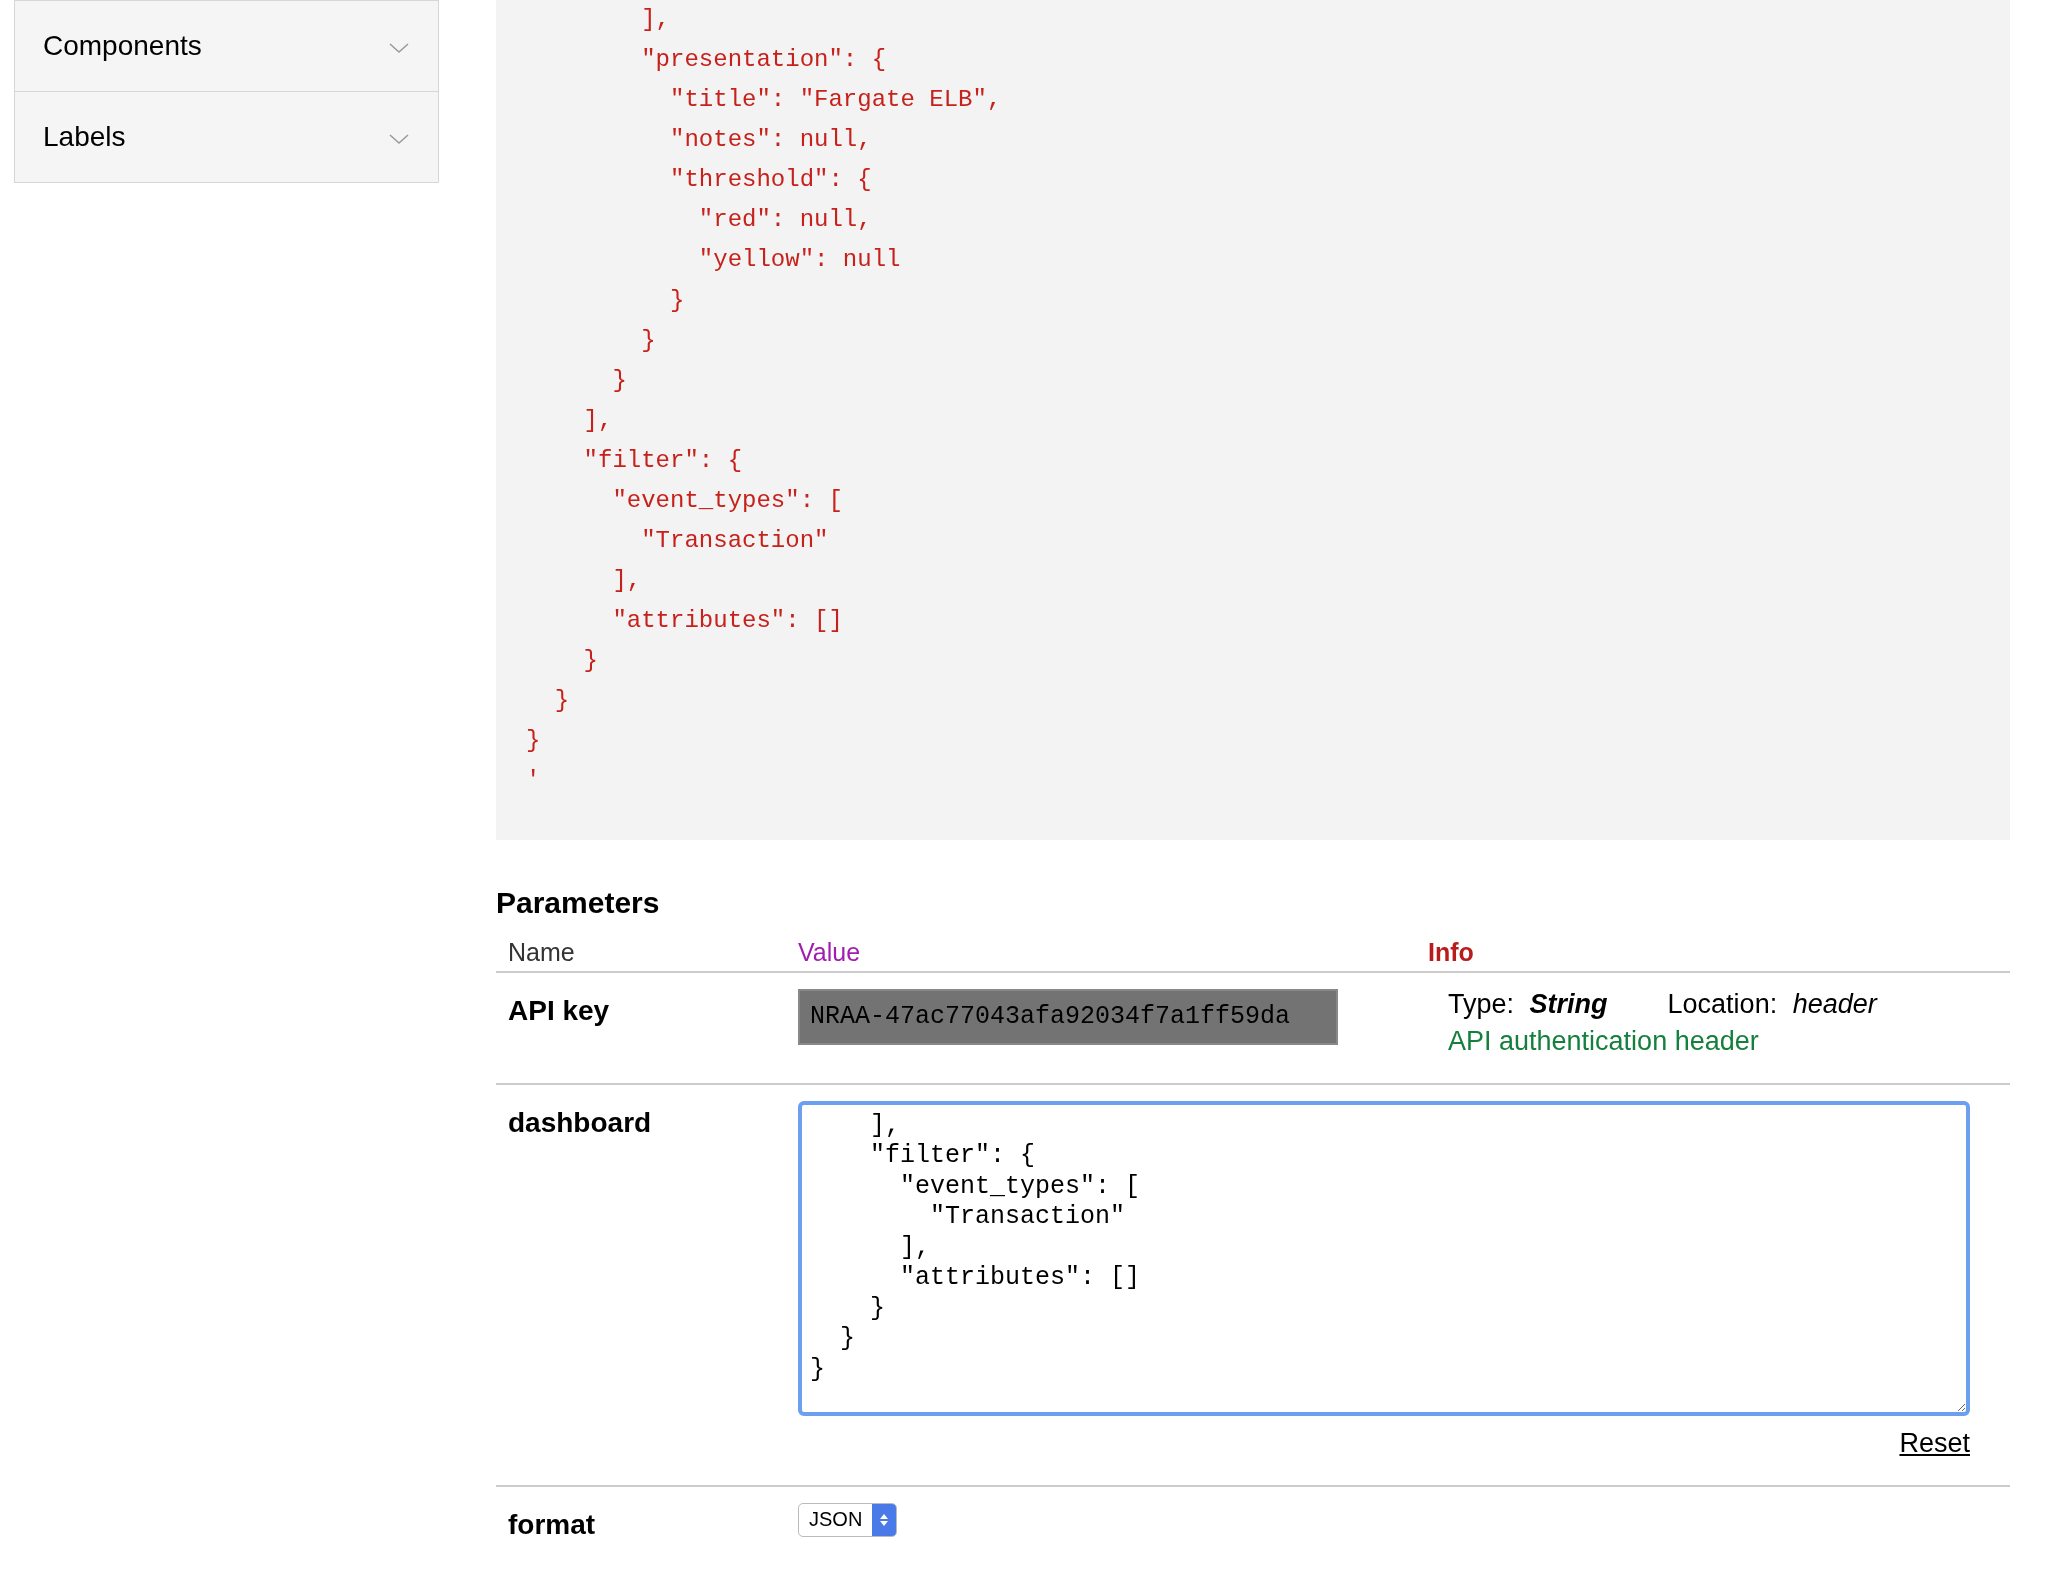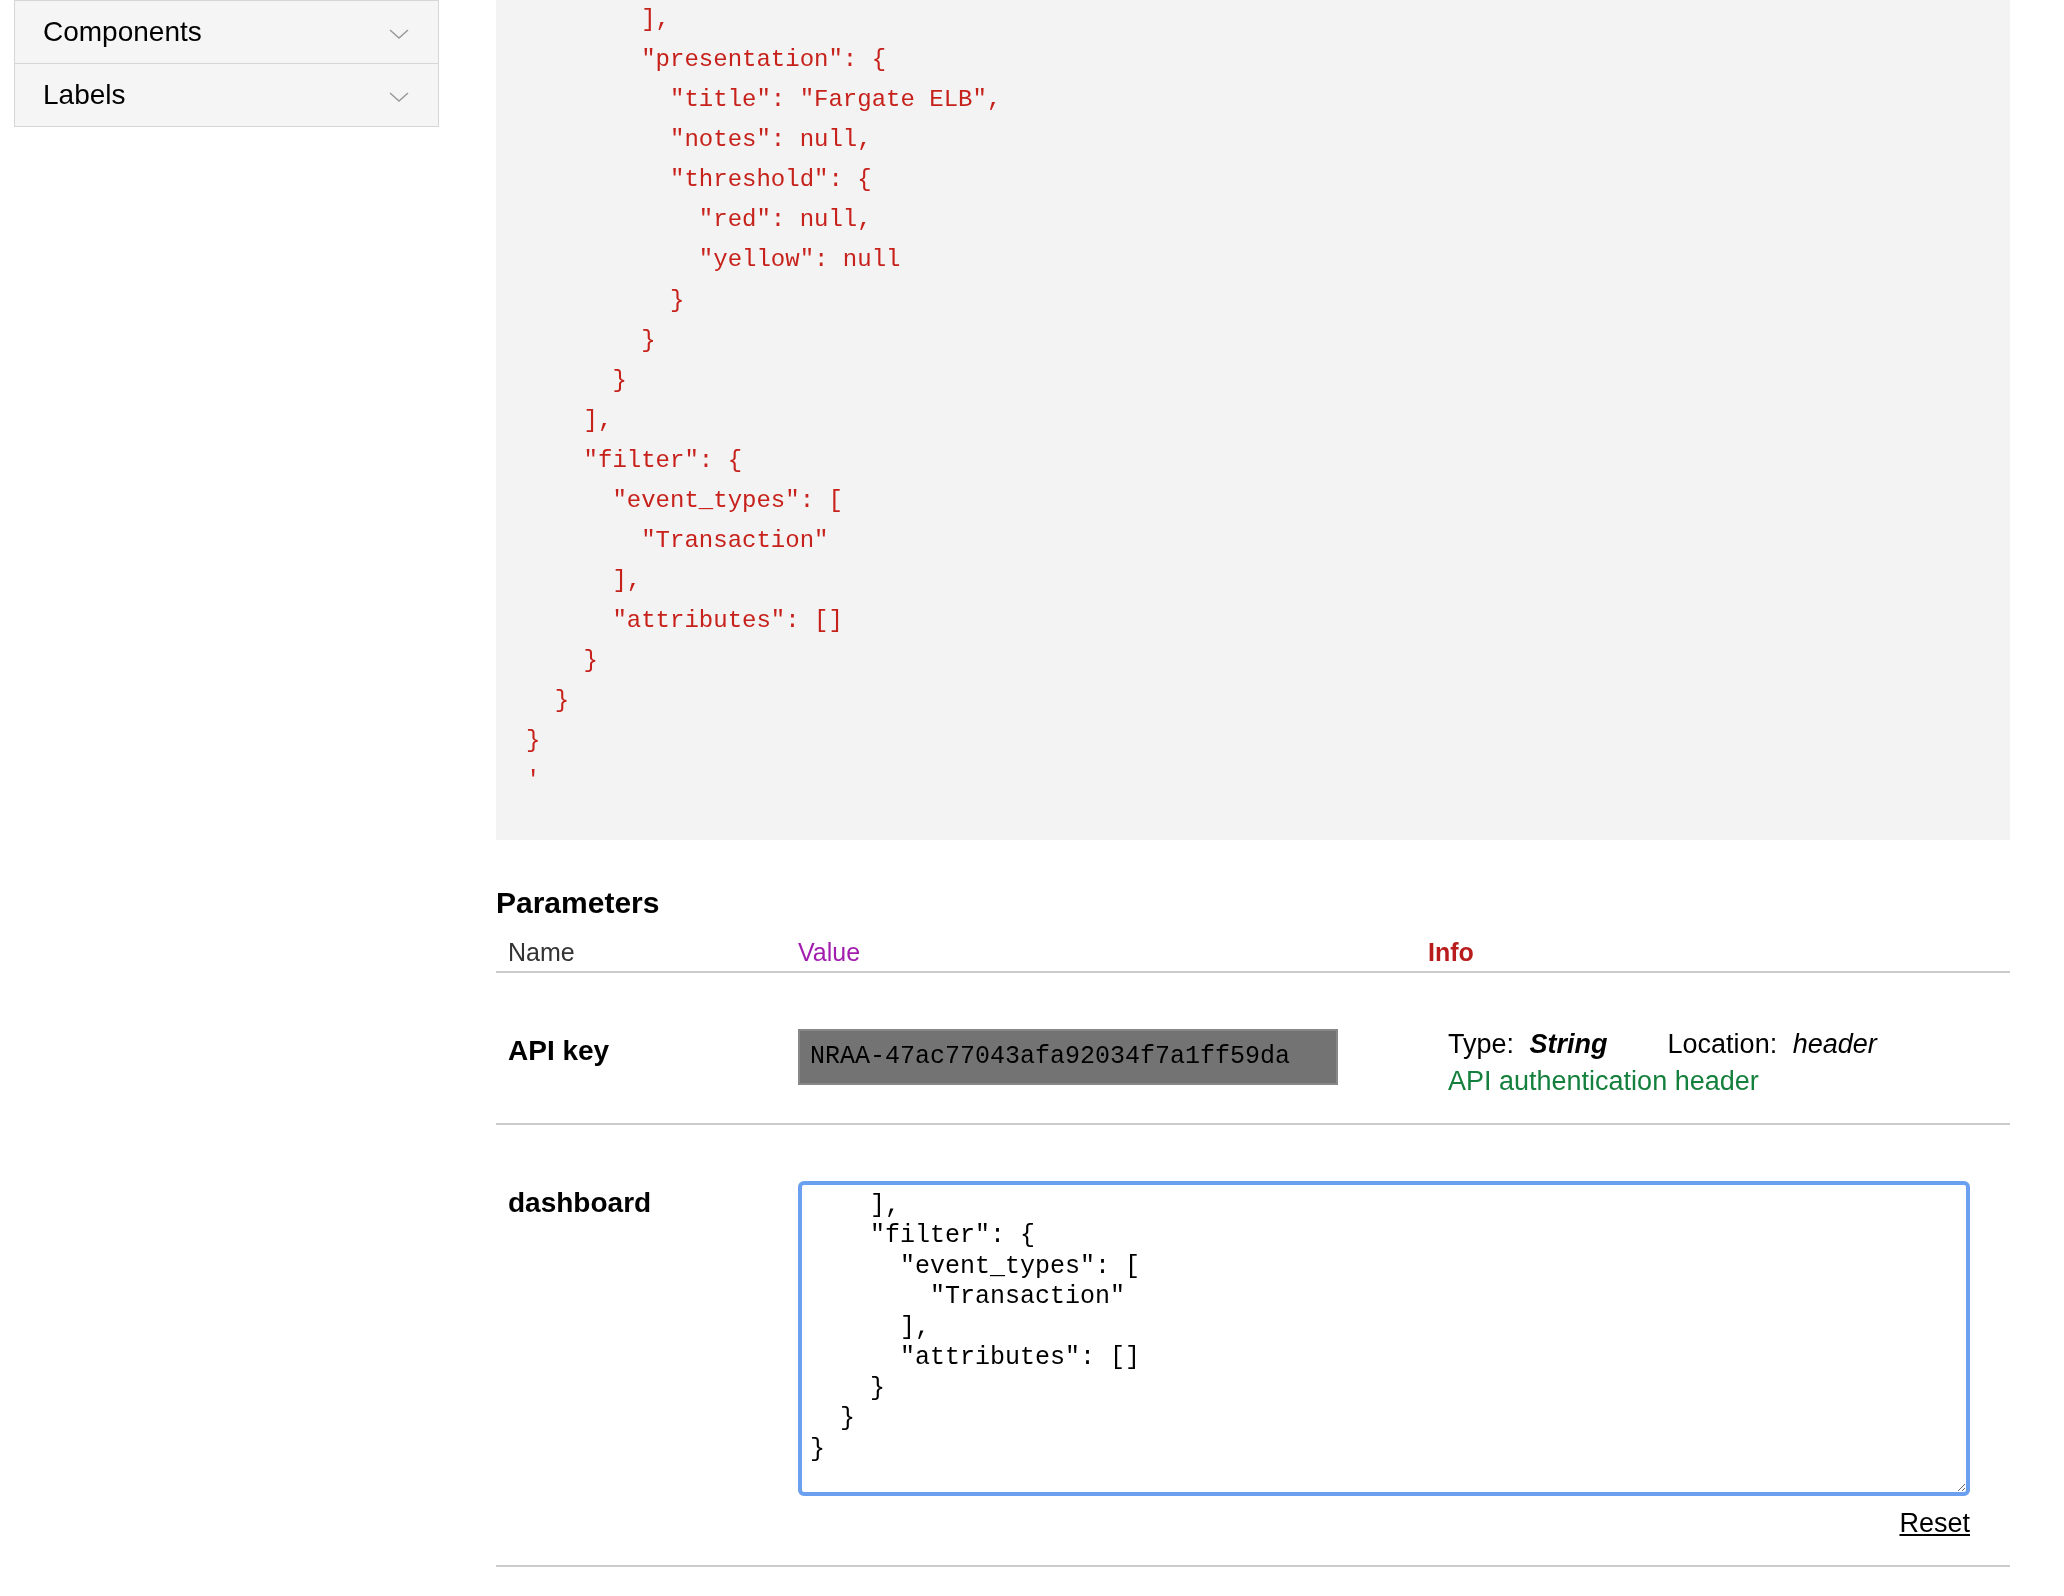--- a/index.html
+++ b/index.html
@@ -18,21 +18,21 @@
     }
     .sidebar {
       position: absolute;
       left: 14px;
       top: 0;
       width: 425px;
     }
     .sidebar-item {
       border: 1px solid #d6d6d6;
       background: #f5f5f5;
-      padding: 15px 28px;
+      padding: 29px 28px;
       display: flex;
       justify-content: space-between;
       align-items: center;
       cursor: pointer;
       margin-top: -1px;
     }
     .sidebar-item:first-child {
       margin-top: 0;
       border-top: 1px solid #d6d6d6;
     }
@@ -94,21 +94,20 @@
       flex: 1;
       font-size: 25px;
       color: #b91c1c;
       font-weight: bold;
     }
     .param-row {
       display: flex;
       padding: 16px 0 26px 12px;
       border-bottom: 2px solid #ccc;
       align-items: flex-start;
-      margin-top: 40px;
     }
     .param-row.no-border {
       border-bottom: none;
     }
     .param-name {
       width: 290px;
       font-size: 28px;
       font-weight: 700;
       padding-top: 6px;
     }

